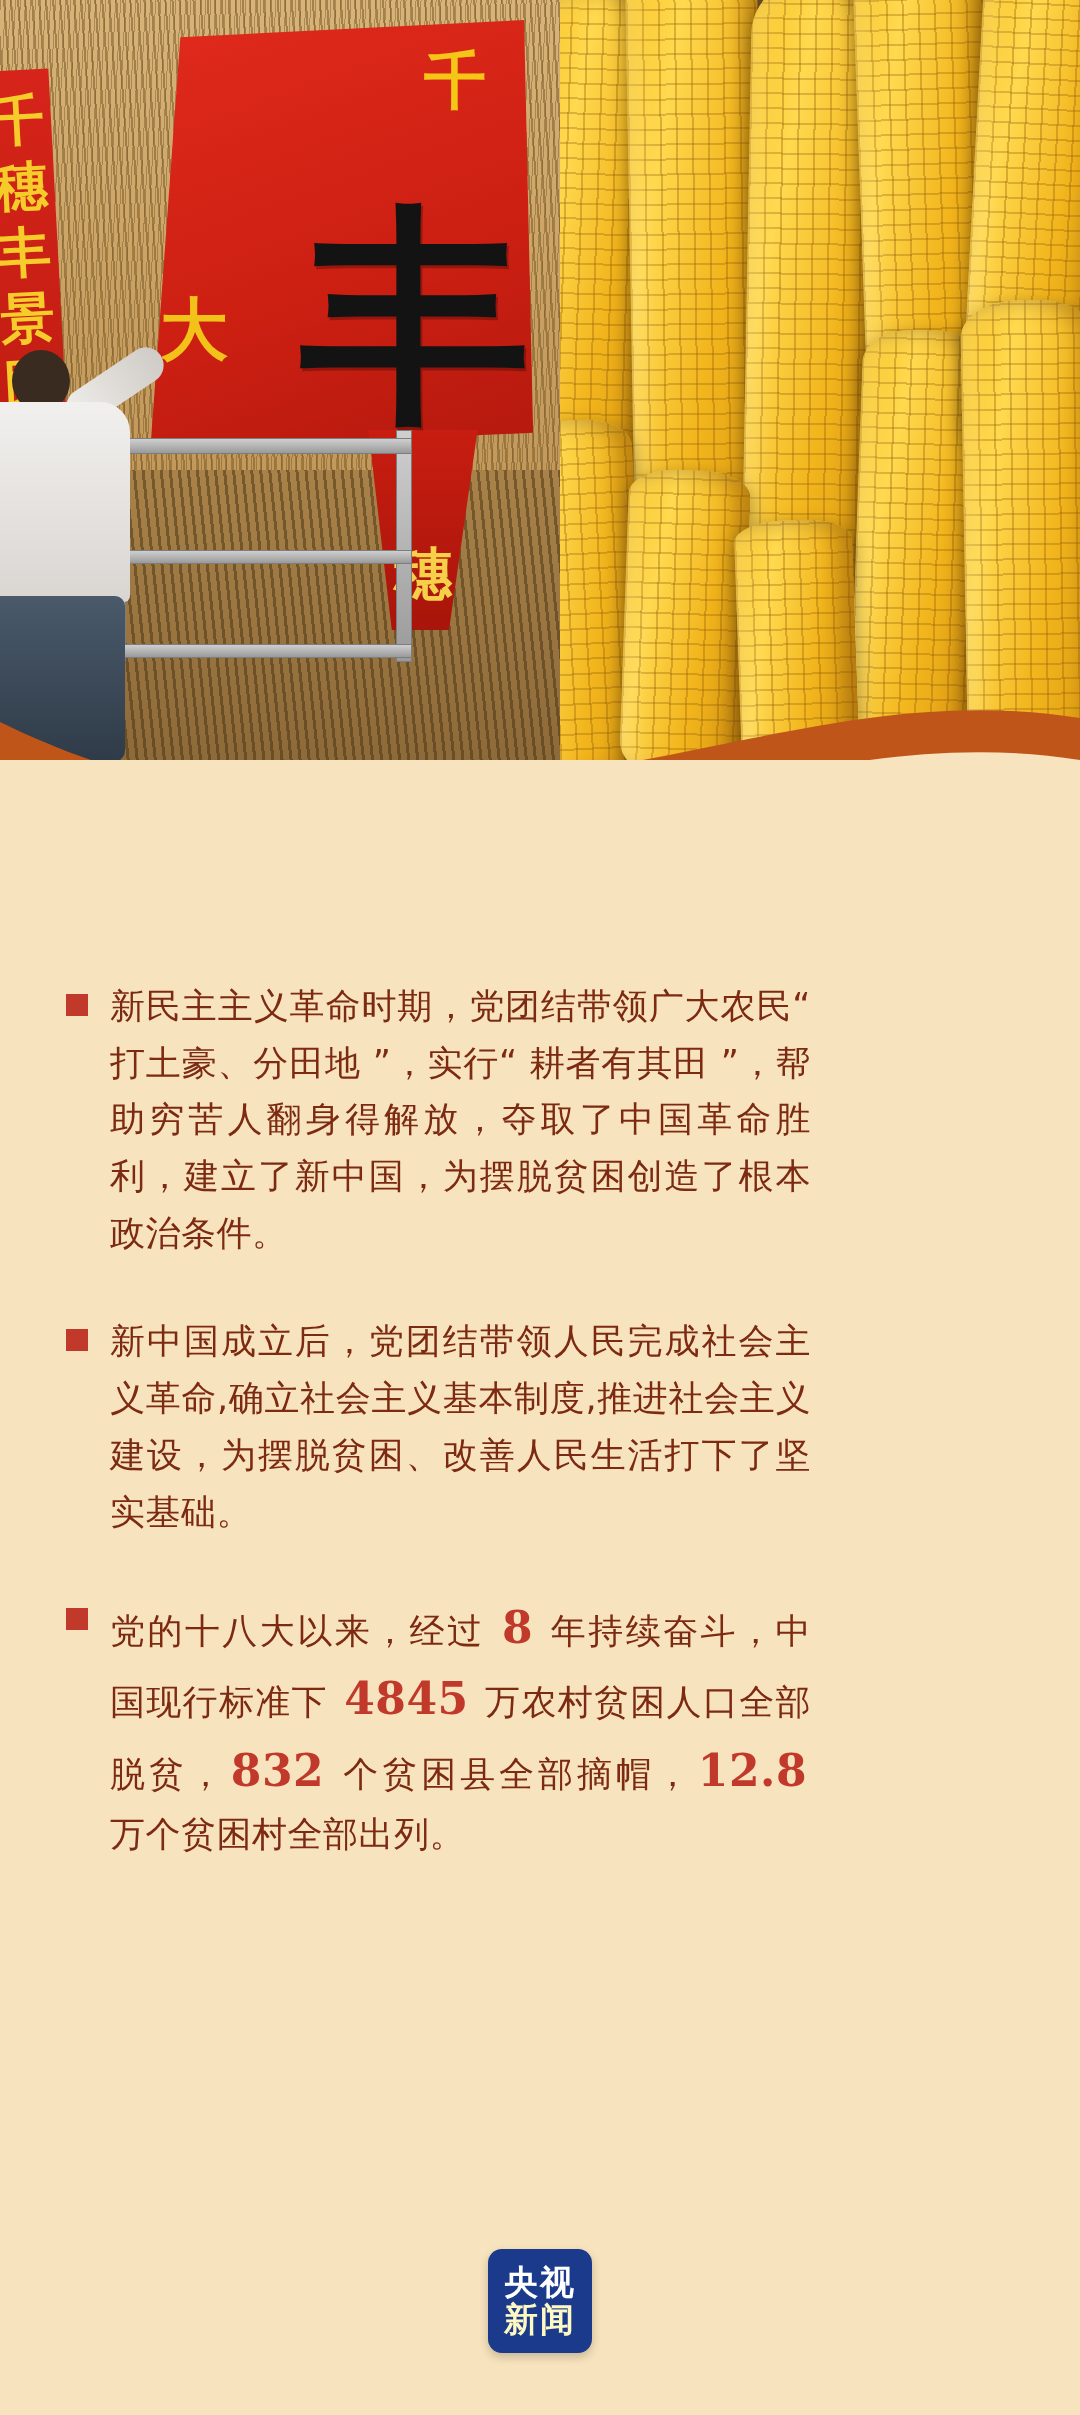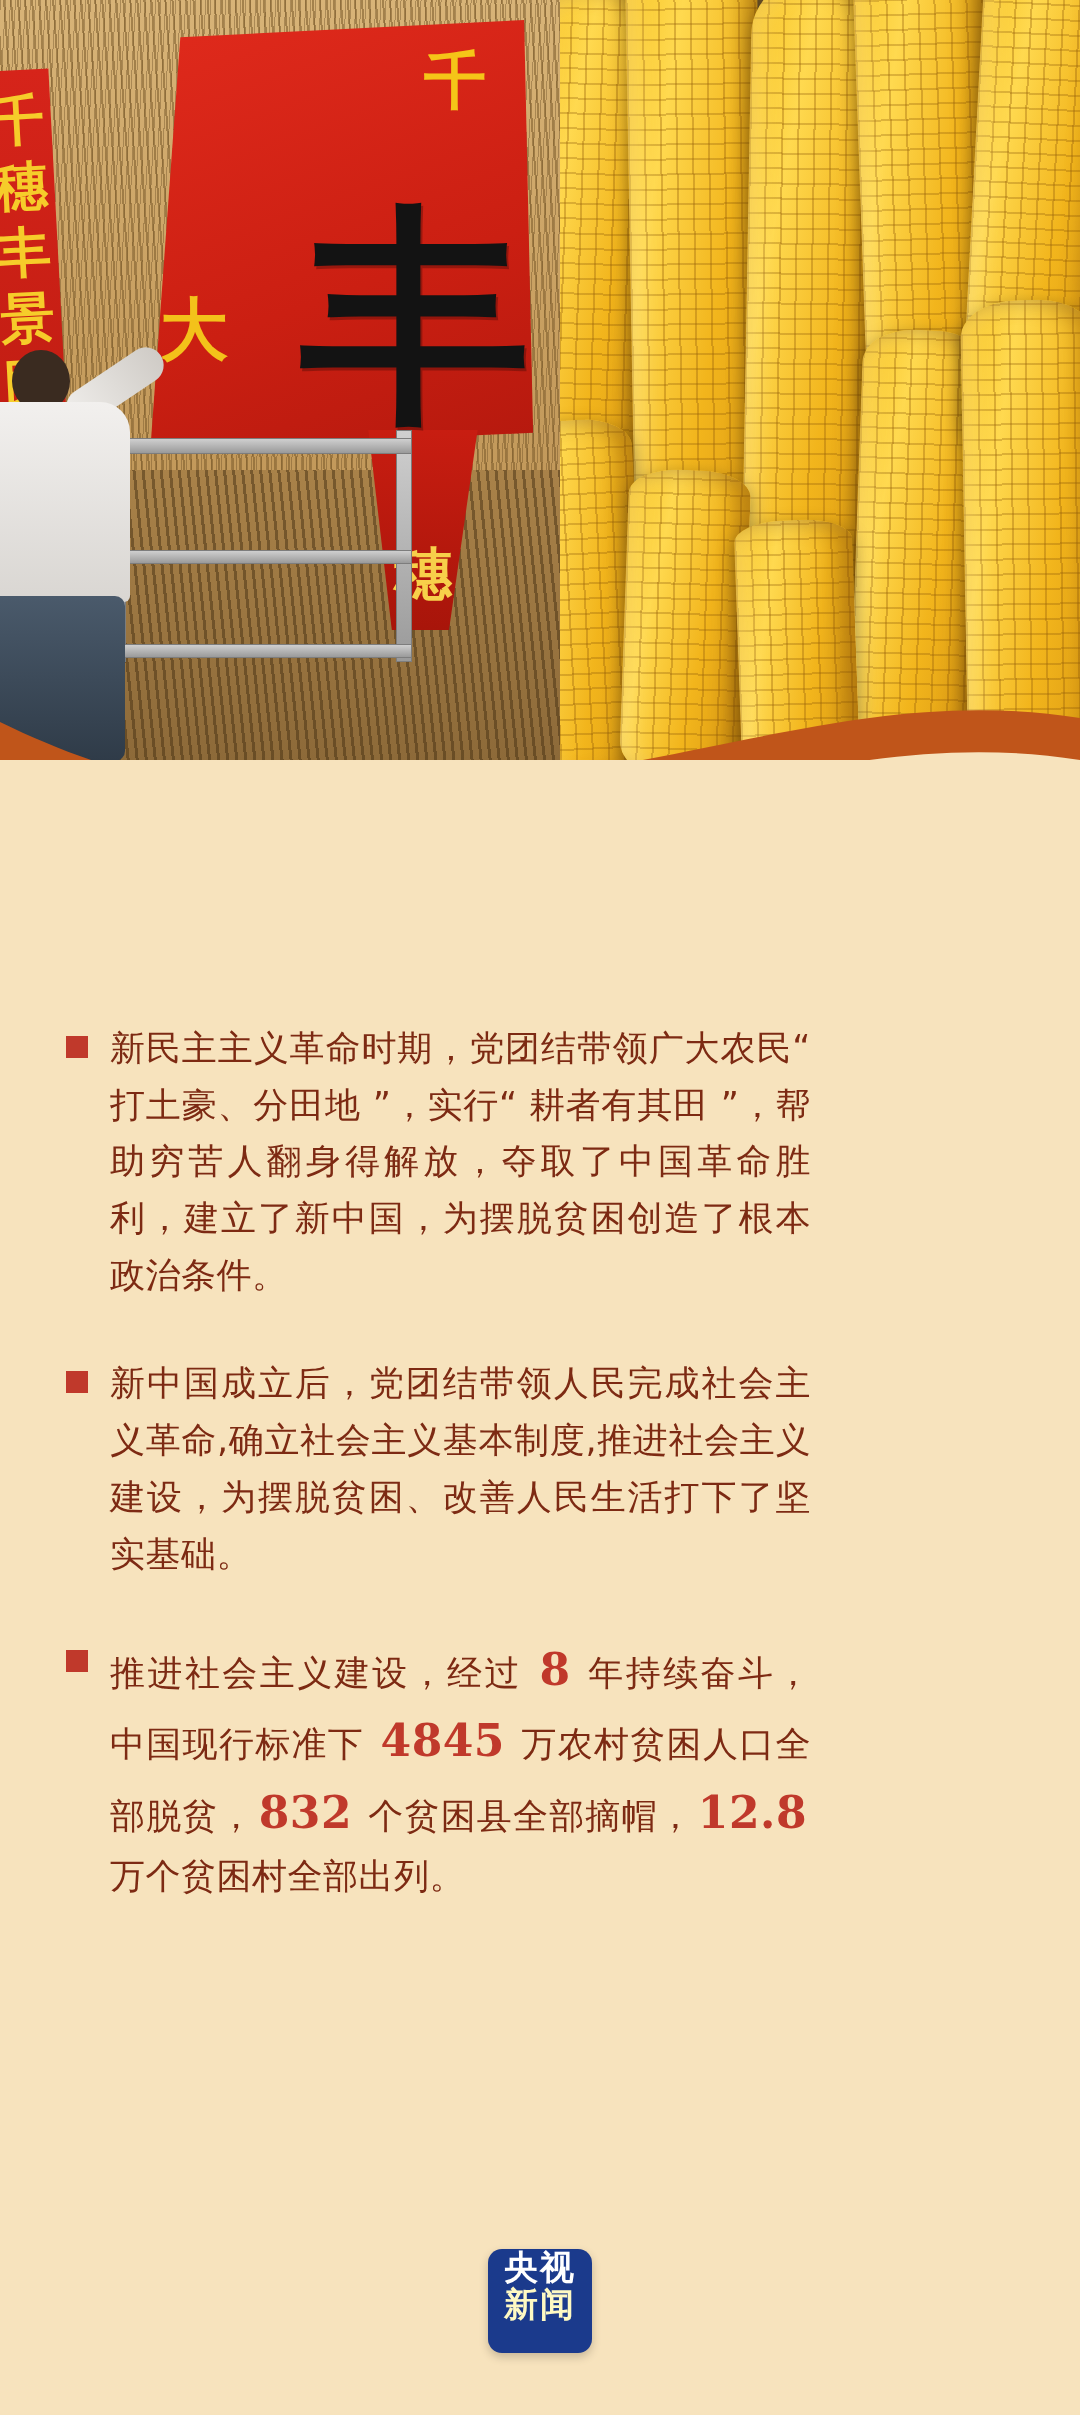--- a/index.html
+++ b/index.html
@@ -178,21 +178,21 @@
   
   .wave {
     position: absolute;
     left: 0; top: 660px;
     width: 1080px; height: 200px;
   }
 
   
   .content {
     position: absolute;
-    left: 0; top: 880px;
+    left: 0; top: 838px;
     width: 877px;
   }
   .bullets {
     padding: 140px 66px 0 66px;
   }
   .bullet {
     position: relative;
     margin-bottom: 52px;
     padding-left: 44px;
   }
@@ -227,21 +227,21 @@
     display: flex;
     justify-content: center;
   }
   .logo {
     width: 104px; height: 104px;
     border-radius: 14px;
     background: #1b3a8c;
     display: flex;
     flex-direction: column;
     align-items: center;
-    justify-content: flex-start;
+    justify-content: center;
     box-shadow: 0 4px 10px rgba(0,0,0,.2);
   }
   .logo .ln {
     color: #ffffff;
     font-size: 34px;
     line-height: 1.08;
     font-weight: bold;
     letter-spacing: 2px;
     font-family: "DejaVu Sans", "Liberation Sans", sans-serif;
   }
@@ -315,21 +315,21 @@
 
       <div class="bullet">
         <span class="bullet-marker"></span>
         <p>新中国成立后，党团结带领人民完成社会主义革命,确立社会主义基本制度,推进社会主义建设，为摆脱贫困、改善人民生活打下了坚实基础。</p>
       </div>
 
 
       <div class="bullet">
         <span class="bullet-marker"></span>
         <p>
-          <span>推进社会主义建设，经过 </span><span class="hl">8</span><span> 年持续奋斗，中国现行标准下 </span><span class="hl">4845</span><span> 万农村贫困人口全部脱贫，</span><span class="hl">832</span><span> 个贫困县全部摘帽，</span><span class="hl">12.8</span><span> 万个贫困村全部出列。</span>
+          <span>党的十八大以来，经过 </span><span class="hl">8</span><span> 年持续奋斗，中国现行标准下 </span><span class="hl">4845</span><span> 万农村贫困人口全部脱贫，</span><span class="hl">832</span><span> 个贫困县全部摘帽，</span><span class="hl">12.8</span><span> 万个贫困村全部出列。</span>
         </p>
       </div>
 
     </div>
   </div>
 
   <div class="logo-wrap">
     <div class="logo">
       <span class="ln">央视</span>
       <span class="ln ln2">新闻</span>

